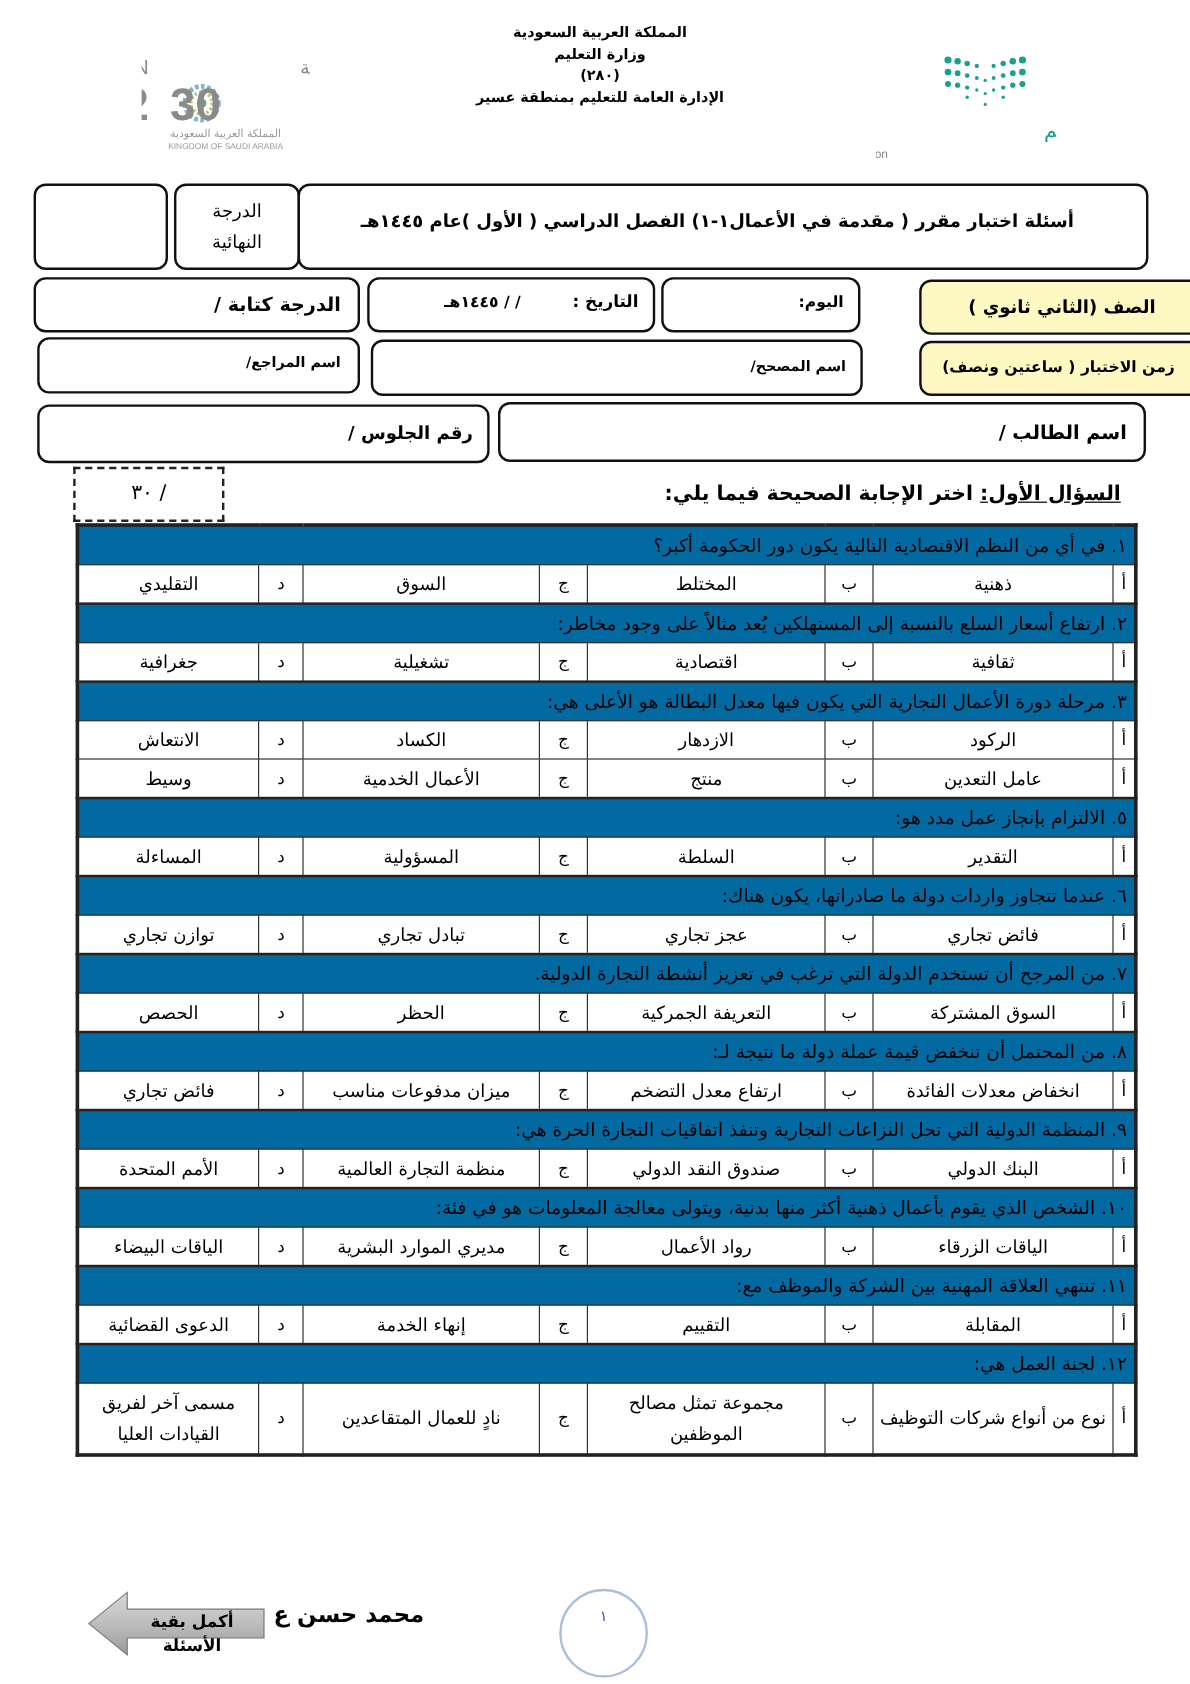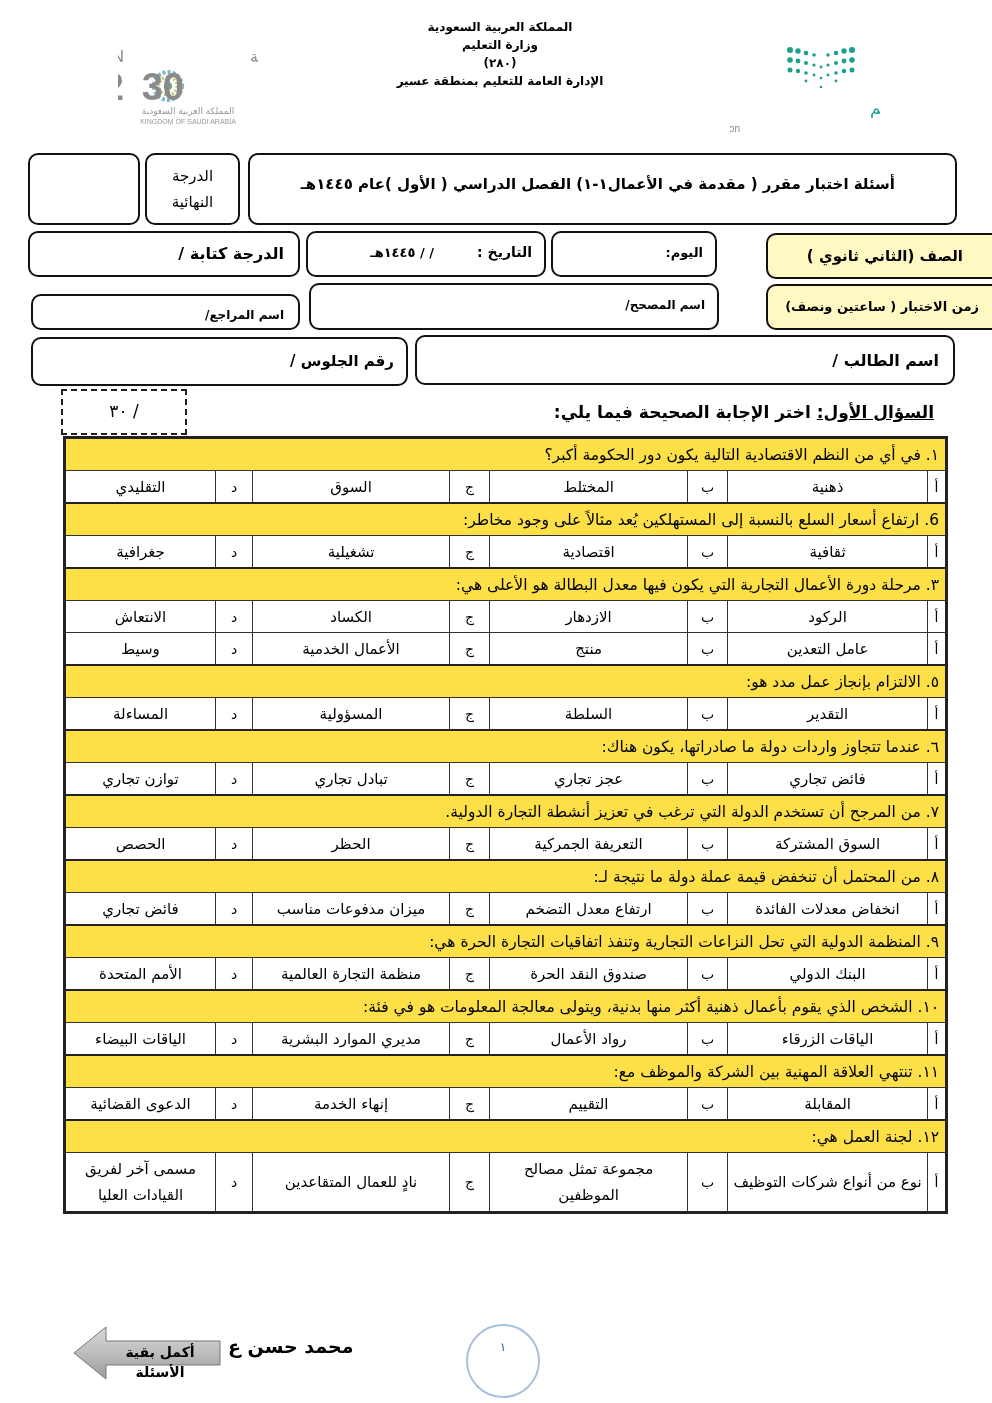--- a/index.html
+++ b/index.html
@@ -22,21 +22,21 @@
              font-family: "DejaVu Sans", sans-serif; }
   .q-title .u { text-decoration: underline; margin-top: 23px; }
   .score-box { position: absolute; left: 61px; top: 389px; width: 126px; height: 46px;
                border: 2.5px dashed #222; box-sizing: border-box; font-size: 17px;
                text-align: center; line-height: 40px; }
 
   table.qs { position: absolute; left: 63px; top: 436px; width: 882px; border-collapse: collapse;
              border: 3px solid #222; font-family: "DejaVu Sans", sans-serif; table-layout: fixed; }
   table.qs td { border: 1px solid #333; height: 31px; padding: 0 4px; font-size: 15px;
                 text-align: center; vertical-align: middle; }
-  table.qs tr.stem td { background: #fde047; text-align: right; padding-right: 6px; font-size: 15.5px;
+  table.qs tr.stem td { background: #0369a1; text-align: right; padding-right: 6px; font-size: 15.5px;
                         border-top: 2.5px solid #222; }
   table.qs tr.tall td { height: 58px; line-height: 26px; }
   table.qs td.letter { font-size: 14px; }
 
   
   .footer-name { position: absolute; left: 228px; top: 1335px; font-size: 19px; font-weight: bold; }
   .arrow { position: absolute; left: 72px; top: 1325px; width: 150px; height: 56px; }
   .arrow-label { position: absolute; left: 104px; top: 1342px; width: 112px; height: 20px;
                  font-size: 14px; font-weight: bold; text-align: center; line-height: 20px; }
   .page-circle { position: absolute; left: 466px; top: 1324px; width: 74px; height: 74px;
@@ -101,21 +101,21 @@
       <circle cx="76" cy="39" r="1.4"></circle>
         <circle cx="106" cy="39" r="1.4"></circle>
         <circle cx="91" cy="45" r="1.3"></circle>
     </g>
     <text x="140" y="72" text-anchor="end" font-family="DejaVu Sans, sans-serif" font-size="17" fill="#1aa08e" direction="rtl">وزارة التعـليم</text>
     <text x="10" y="90" font-family="Liberation Sans, sans-serif" font-size="10" fill="#888">Ministry of Education</text>
   </svg>
 </div>
 
 <div class="box" style="left:28px; top:153px; width:112px; height:72px;"></div>
-<div class="box" style="left:145px; top:153px; width:95px; height:72px;">
+<div class="box" style="left:145px; top:153px; width:105px; height:72px;">
   <div style="position:absolute; top:8px; width:100%; text-align:center; font-size:15px; line-height:26px;">
     <div>الدرجة</div>
     <div>النهائية</div>
   </div>
 </div>
 <div class="box" style="left:248px; top:153px; width:709px; height:72px;">
   <span class="lbl" style="right:60px; top:20px; font-size:15px;">أسئلة اختبار مقرر ( مقدمة في الأعمال١-١) الفصل الدراسي ( الأول )عام ١٤٤٥هـ</span>
 </div>
 
 <div class="box" style="left:28px; top:231px; width:272px; height:46px;">
@@ -125,21 +125,21 @@
   <span class="lbl" style="right:12px; top:11px; font-size:14px;">التاريخ :</span>
   <span class="lbl" style="right:110px; top:12px; font-size:13px; direction:rtl;">/      /  ١٤٤٥هـ</span>
 </div>
 <div class="box" style="left:551px; top:231px; width:166px; height:46px;">
   <span class="lbl" style="right:12px; top:12px; font-size:13px;">اليوم:</span>
 </div>
 <div class="box gray" style="left:722px; top:233px; width:235px; height:46px;">
   <span class="lbl" style="right:36px; top:12px; font-size:15px;">الصف (الثاني ثانوي )</span>
 </div>
 
-<div class="box" style="left:31px; top:294px; width:269px; height:36px;padding-left:23px;">
+<div class="box" style="left:31px; top:281px; width:269px; height:47px;padding-left:23px;">
   <span class="lbl" style="right:14px; top:12px; font-size:12px;">اسم المراجع/</span>
 </div>
 <div class="box" style="left:309px; top:283px; width:410px; height:47px;">
   <span class="lbl" style="right:12px; top:13px; font-size:12px;">اسم المصحح/</span>
 </div>
 <div class="box gray" style="left:722px; top:284px; width:235px; height:46px;">
   <span class="lbl" style="right:20px; top:13px; font-size:13px;">زمن الاختبار ( ساعتين ونصف)</span>
 </div>
 
 <div class="box" style="left:31px; top:337px; width:377px; height:49px;">
@@ -175,21 +175,21 @@
         <td class="letter">أ</td>
         <td>ذهنية</td>
         <td class="letter">ب</td>
         <td>المختلط</td>
         <td class="letter">ج</td>
         <td>السوق</td>
         <td class="letter">د</td>
         <td>التقليدي</td>
       </tr>
       <tr class="stem">
-        <td colspan="8">6. ارتفاع أسعار السلع بالنسبة إلى المستهلكين يُعد مثالاً على وجود مخاطر:</td>
+        <td colspan="8">٢. ارتفاع أسعار السلع بالنسبة إلى المستهلكين يُعد مثالاً على وجود مخاطر:</td>
       </tr>
       <tr>
         <td class="letter">أ</td>
         <td>ثقافية</td>
         <td class="letter">ب</td>
         <td>اقتصادية</td>
         <td class="letter">ج</td>
         <td>تشغيلية</td>
         <td class="letter">د</td>
         <td>جغرافية</td>
@@ -269,21 +269,21 @@
         <td class="letter">د</td>
         <td>فائض تجاري</td>
       </tr>
       <tr class="stem">
         <td colspan="8">٩. المنظمة الدولية التي تحل النزاعات التجارية وتنفذ اتفاقيات التجارة الحرة هي:</td>
       </tr>
       <tr>
         <td class="letter">أ</td>
         <td>البنك الدولي</td>
         <td class="letter">ب</td>
-        <td>صندوق النقد الحرة</td>
+        <td>صندوق النقد الدولي</td>
         <td class="letter">ج</td>
         <td>منظمة التجارة العالمية</td>
         <td class="letter">د</td>
         <td>الأمم المتحدة</td>
       </tr>
       <tr class="stem">
         <td colspan="8">١٠. الشخص الذي يقوم بأعمال ذهنية أكثر منها بدنية، ويتولى معالجة المعلومات هو في فئة:</td>
       </tr>
       <tr>
         <td class="letter">أ</td>

